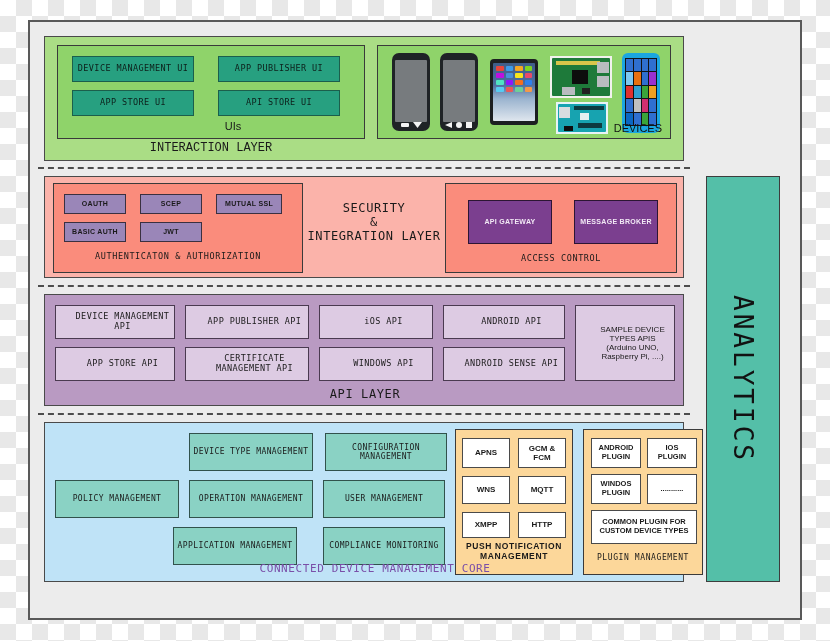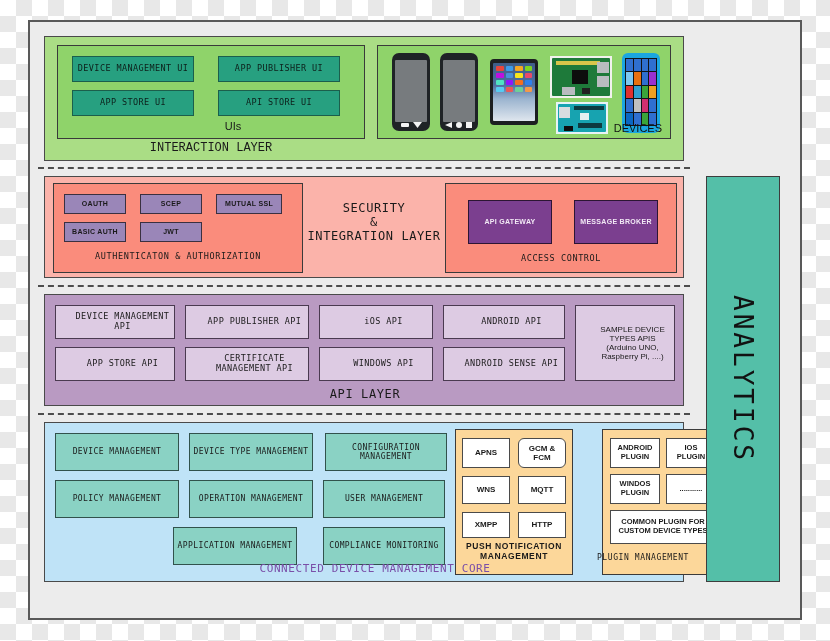--- a/index.html
+++ b/index.html
@@ -155,21 +155,21 @@
 
   
   #core-layer { left: 14px; top: 400px; width: 640px; height: 160px;
       background: #bfe3f7; }
   .core-cell { background: #8ad2c4; border-color: #31524c; font-size: 8px; }
   #push-group { left: 410px; top: 6px; width: 118px; height: 146px; background: #fcd79a; }
   #push-group .cell { background: #ffffff; border-color: #4a4a4a;
       font-family: "Liberation Sans", sans-serif; font-size: 8px; font-weight: bold; letter-spacing: 0; }
   #push-caption { left: 410px; top: 118px; width: 118px; font-size: 8.5px;
       font-family: "Liberation Sans", sans-serif; font-weight: bold; }
-  #plugin-group { left: 538px; top: 6px; width: 120px; height: 146px; background: #fcd79a; margin-left: 19px; }
+  #plugin-group { left: 538px; top: 6px; width: 120px; height: 146px; background: #fcd79a; }
   #plugin-group .cell { background: #ffffff; border-color: #4a4a4a;
       font-family: "Liberation Sans", sans-serif; font-size: 7.5px; font-weight: bold; letter-spacing: 0; }
   #plugin-caption { left: 538px; top: 130px; width: 120px; font-size: 8px; }
   #core-caption { left: 0; top: 140px; width: 660px; font-size: 11px; color: #7a4fa8; }
 
   
   #analytics-panel {
     position: absolute; left: 676px; top: 154px; width: 74px; height: 406px;
     background: #54bfa8; border: 1px solid #3d3d3d; box-sizing: border-box;
   }
@@ -332,38 +332,37 @@
 (Arduino UNO,
 Raspberry Pi, ....)</div>
 
     <div class="caption" id="api-caption">API LAYER</div>
   </div>
 
   <div class="sep" style="left:8px;top:391px;width:652px;"></div>
 
   <div class="layer" id="core-layer">
 
-    <div class="cell core-cell" style="left:10px;top:10px;width:124px;height:38px;">DEVICE MANAGEMENT</div>
     <div class="cell core-cell" style="left:144px;top:10px;width:124px;height:38px;">DEVICE TYPE
 MANAGEMENT</div>
     <div class="cell core-cell" style="left:280px;top:10px;width:122px;height:38px;">CONFIGURATION
 MANAGEMENT</div>
 
     <div class="cell core-cell" style="left:10px;top:57px;width:124px;height:38px;">POLICY MANAGEMENT</div>
     <div class="cell core-cell" style="left:144px;top:57px;width:124px;height:38px;">OPERATION MANAGEMENT</div>
     <div class="cell core-cell" style="left:278px;top:57px;width:122px;height:38px;">USER MANAGEMENT</div>
 
     <div class="cell core-cell" style="left:128px;top:104px;width:124px;height:38px;">APPLICATION
 MANAGEMENT</div>
     <div class="cell core-cell" style="left:278px;top:104px;width:122px;height:38px;">COMPLIANCE
 MONITORING</div>
 
     <div class="grp" id="push-group">
       <div class="cell" style="left:6px;top:8px;width:48px;height:30px;">APNS</div>
-      <div class="cell" style="left:62px;top:8px;width:48px;height:30px;white-space:pre-line;border-radius:6px;">GCM &amp;
+      <div class="cell" style="left:62px;top:8px;width:48px;height:30px;white-space:pre-line;">GCM &amp;
 FCM</div>
       <div class="cell" style="left:6px;top:46px;width:48px;height:28px;">WNS</div>
       <div class="cell" style="left:62px;top:46px;width:48px;height:28px;">MQTT</div>
       <div class="cell" style="left:6px;top:82px;width:48px;height:26px;">XMPP</div>
       <div class="cell" style="left:62px;top:82px;width:48px;height:26px;">HTTP</div>
     </div>
     <div class="caption" id="push-caption">PUSH NOTIFICATION
 MANAGEMENT</div>
 
     <div class="grp" id="plugin-group">

